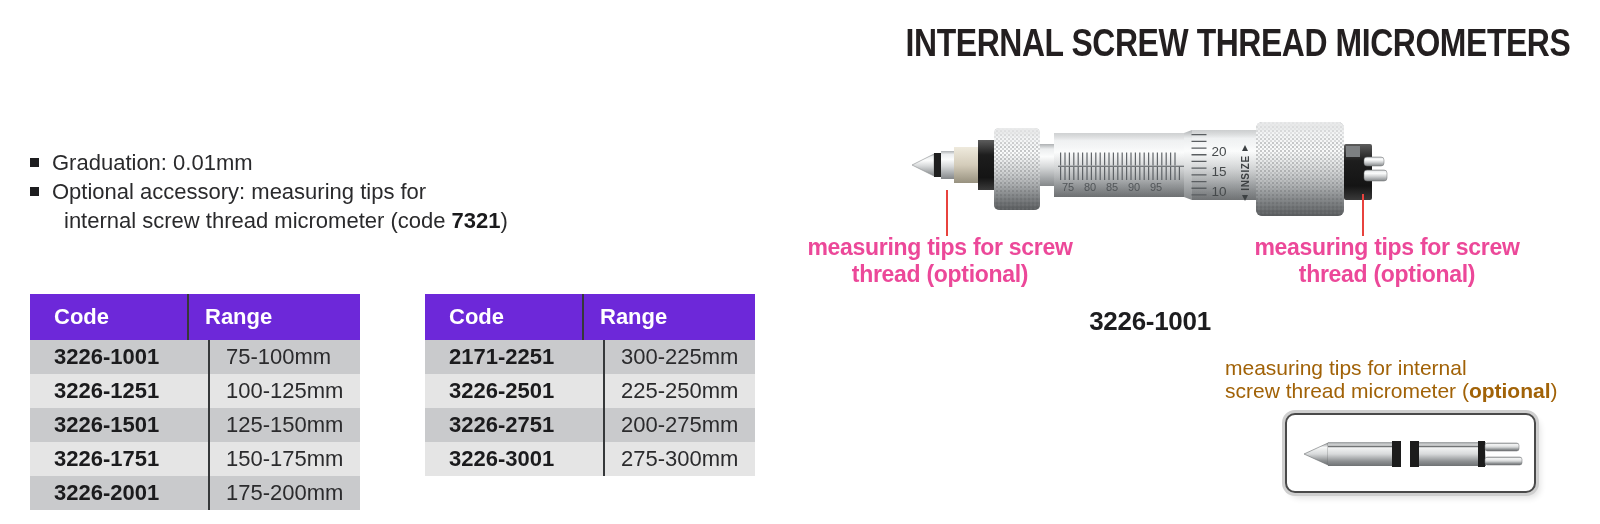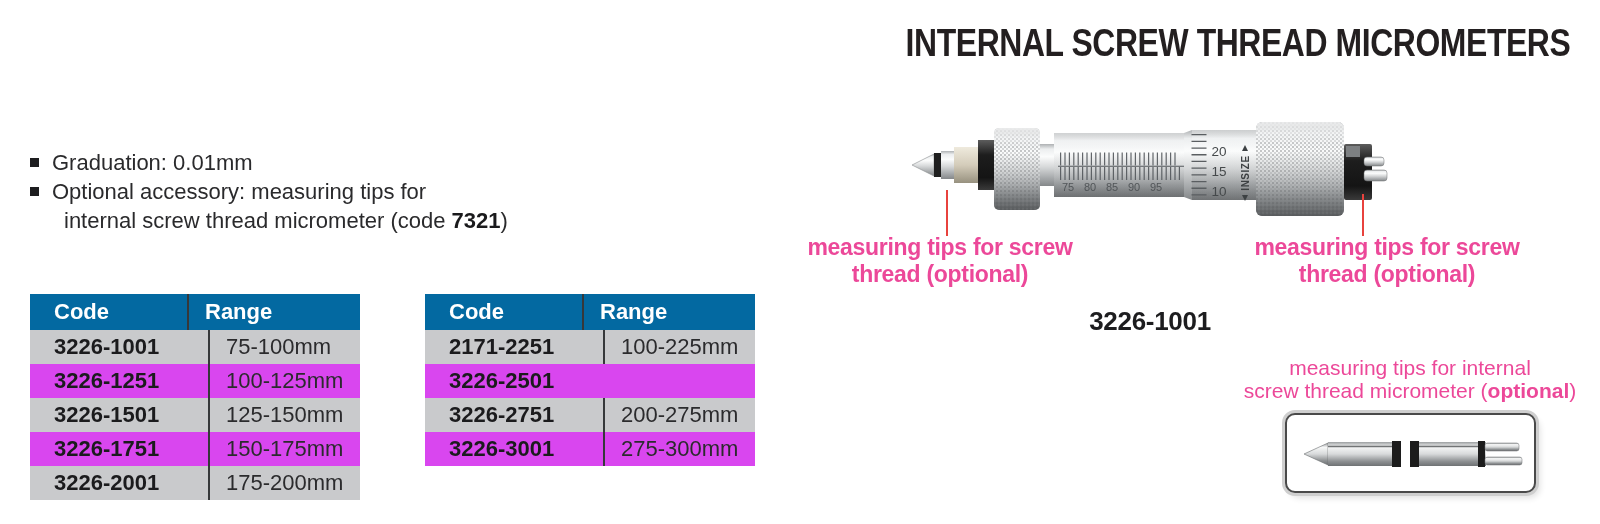--- a/index.html
+++ b/index.html
@@ -17,24 +17,24 @@
   
   .specs { position:absolute; left:30px; top:148px; font-size:22px; line-height:29px; color:#2a2a2c; }
   .spec-line { display:flex; align-items:flex-start; }
   .marker { flex:0 0 auto; width:9px; height:9px; background:#1d1d1f; margin:10px 13px 0 0; }
   .spec-line.indent { margin-left:34px; }
   .specs b { font-weight:bold; color:#1a1a1c; }
   
   .ptable { position:absolute; top:294px; font-size:22px; }
   .ptable.t1 { left:30px;  width:330px; }
   .ptable.t2 { left:425px; width:330px; }
-  .thead { display:flex; height:36px; background:#0369a1; color:#ffffff; font-weight:bold; }
+  .thead { display:flex; height:46px; background:#6d28d9; color:#ffffff; font-weight:bold; }
   .trow  { display:flex; height:34px; }
   .trow.dark  { background:#c9cacc; }
-  .trow.light { background:#d946ef;justify-content:space-between; }
+  .trow.light { background:#e5e5e5;justify-content:space-between; }
   .th, .td { display:flex; align-items:center; }
   .col-code  { width:157px; padding-left:24px; }
   .col-range { width:173px; padding-left:16px; border-left:2px solid #36383a; }
   .td.col-code { font-weight:bold; color:#1b1b1d; }
   .td.col-range { color:#2b2b2d;margin-left:39px; }
   
   .micro-svg { position:absolute; left:888px; top:98px; }
   .leader { position:absolute; width:2px; background:#e8423d; }
   .leader.l { left:946px; top:190px; height:46px; }
   .leader.r { left:1362px; top:194px; height:42px; }
@@ -43,22 +43,22 @@
     font-size:23px; font-weight:bold; line-height:27px; letter-spacing:-0.3px; color:#ec4899;
   }
   .fig-label.left  { left:790px; }
   .fig-label.right { left:1237px; }
   .model-code {
     position:absolute; left:1045px; top:306px; width:210px; text-align:center;
     font-size:26px; font-weight:bold; letter-spacing:-0.3px; color:#1d1d1f;
   }
   
   .acc-caption {
-    position:absolute; left:1225px; top:356px; width:370px; text-align:center;
-    font-size:21px; line-height:23px; color:#ec4899;
+    position:absolute; left:1225px; top:356px; width:370px; text-align:left;
+    font-size:21px; line-height:23px; color:#a16207;
   }
   .acc-caption b { font-weight:bold;margin-top:13px; }
   .acc-box {
     position:absolute; left:1285px; top:413px; width:251px; height:80px;
     background:#ffffff; border:2px solid #4a4a4a; border-radius:10px;
     box-shadow:0 0 0 3px #cfcfcf, 4px 5px 6px rgba(0,0,0,0.12);
     display:flex; align-items:center; justify-content:center;
   }
 </style>
 </head>
@@ -109,24 +109,25 @@
     </div>
   </div>
 
   <div class="ptable t2">
     <div class="thead">
       <div class="th col-code">Code</div>
       <div class="th col-range">Range</div>
     </div>
     <div class="trow dark">
       <div class="td col-code">2171-2251</div>
-      <div class="td col-range">100-225mm</div>
+      <div class="td col-range">300-225mm</div>
     </div>
     <div class="trow light">
       <div class="td col-code">3226-2501</div>
+      <div class="td col-range">225-250mm</div>
     </div>
     <div class="trow dark">
       <div class="td col-code">3226-2751</div>
       <div class="td col-range">200-275mm</div>
     </div>
     <div class="trow light">
       <div class="td col-code">3226-3001</div>
       <div class="td col-range">275-300mm</div>
     </div>
   </div>

